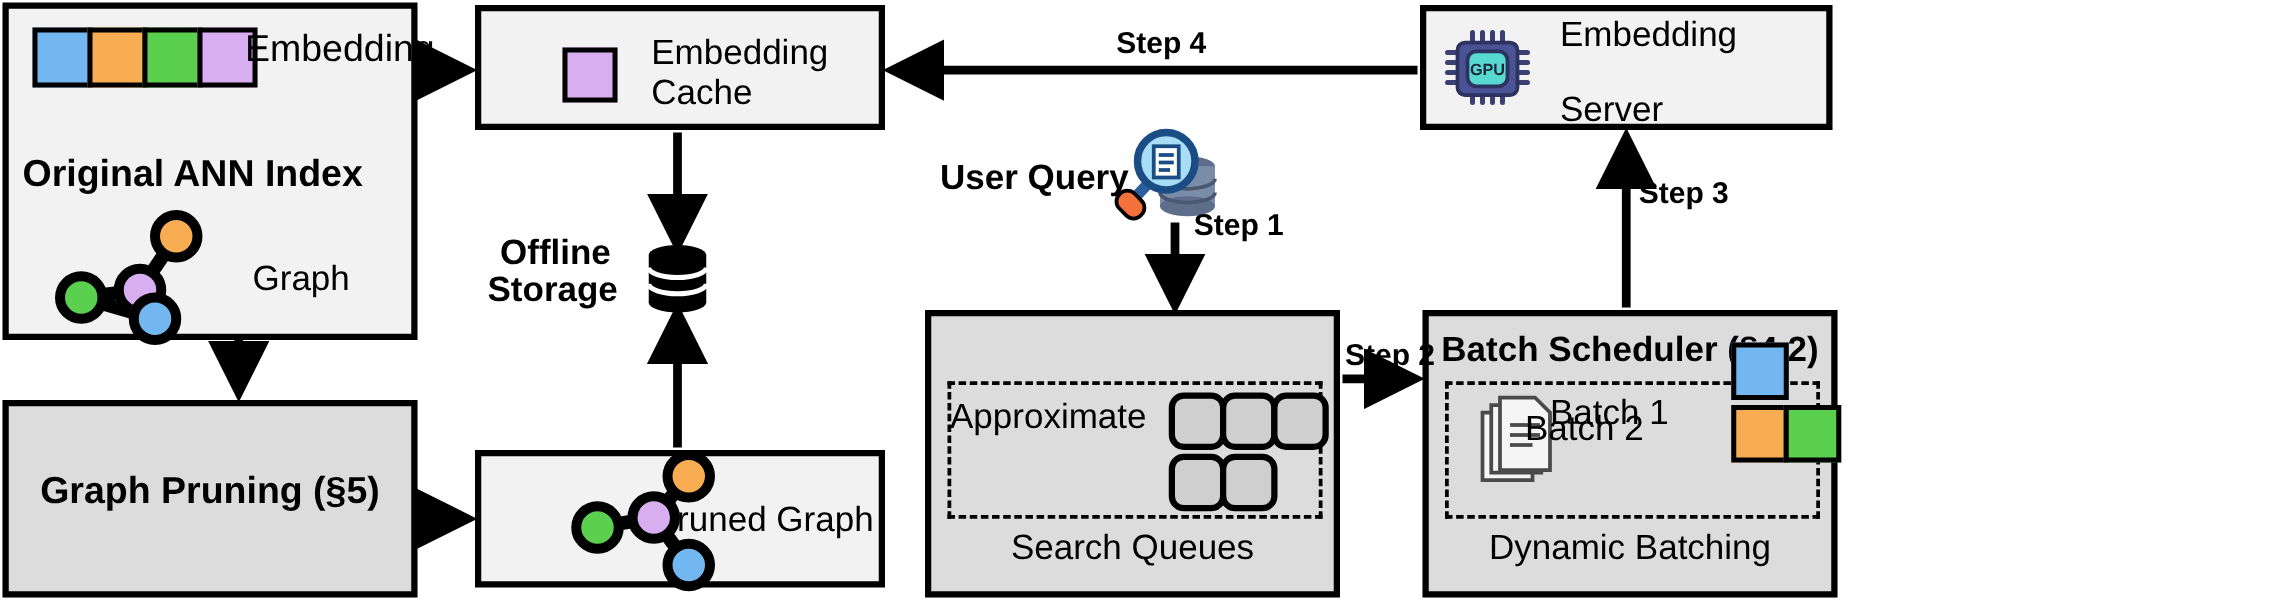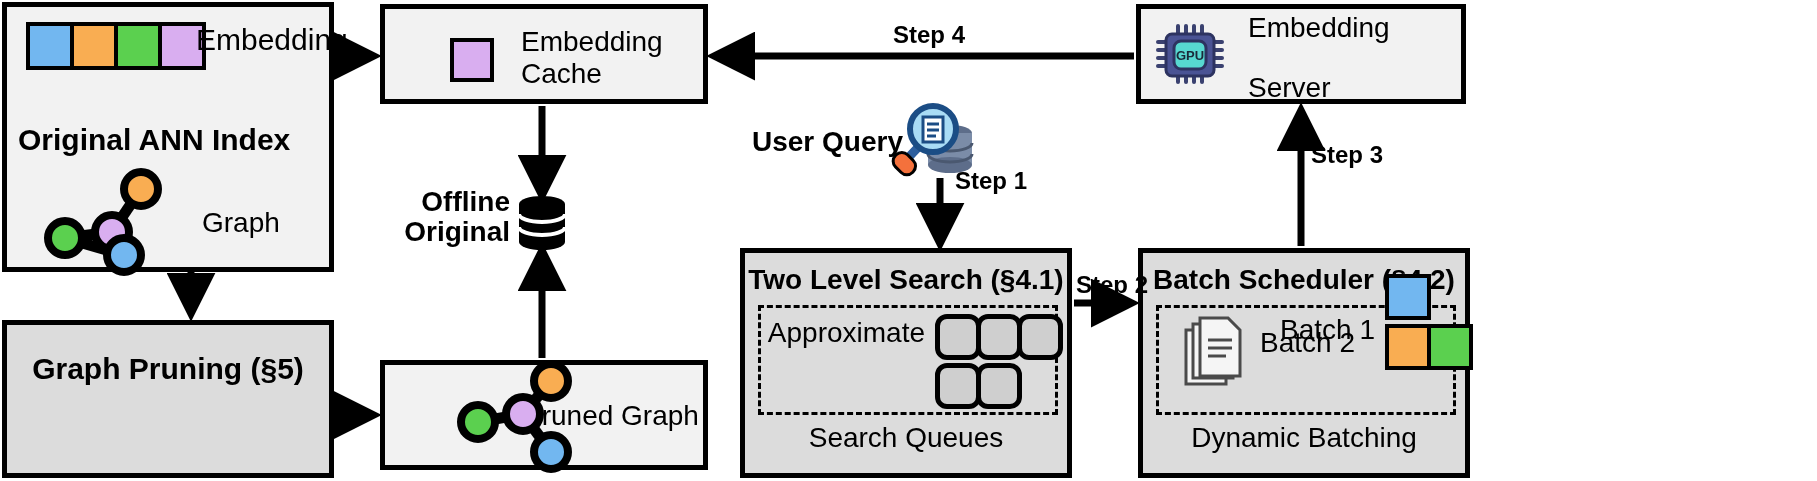--- a/index.html
+++ b/index.html
@@ -16,21 +16,21 @@
 
   .dashbox{position:absolute;box-sizing:border-box;border:3px dashed #000;}
 
   
   .lbl{position:absolute;white-space:pre;line-height:1.12;}
   .t26{font-size:24px;}
   .t28{font-size:28px;}
   .t30{font-size:30px;}
   .bold{font-weight:bold;}
   .ctr{text-align:center;}
-  .rt{text-align:right;}
+  .rt{text-align:left;}
 
   
   .chip{box-sizing:border-box;border:4px solid #000;display:inline-block;}
   .chip-blue{background:#72b7f0;}
   .chip-orange{background:#f9ad52;}
   .chip-green{background:#5bd04f;}
   .chip-purple{background:#d9aef0;}
 
   .embrow{position:absolute;display:flex;}
   .embrow .chip{width:48px;height:48px;margin-left:-4px;}
@@ -71,29 +71,29 @@
       <line x1="65" y1="238" x2="124" y2="255"></line>
       <line x1="112" y1="232" x2="124" y2="255"></line>
     </g>
     <circle cx="141" cy="189" r="17" fill="#f9ad52" stroke="#000" stroke-width="8"></circle>
     <circle cx="112" cy="232" r="17" fill="#d9aef0" stroke="#000" stroke-width="8"></circle>
     <circle cx="65" cy="238" r="17" fill="#5bd04f" stroke="#000" stroke-width="8"></circle>
     <circle cx="124" cy="255" r="17" fill="#72b7f0" stroke="#000" stroke-width="8"></circle>
   </svg>
 
   <div class="box grey" style="left:2px;top:320px;width:332px;height:158px;"></div>
-  <div class="lbl t30 bold ctr" style="left:2px;top:352px;width:332px;">Graph Pruning (§5)</div>
+  <div class="lbl t30 bold ctr" style="left:2px;top:376px;width:332px;">Graph Pruning (§5)</div>
 
   <div class="box light" style="left:380px;top:4px;width:328px;height:100px;"></div>
   <span class="chip chip-purple" style="position:absolute;left:450px;top:38px;width:44px;height:44px;"></span>
   <div class="lbl t28" style="left:521px;top:26px;">Embedding</div>
   <div class="lbl t28" style="left:521px;top:58px;text-align:center;">Cache</div>
 
   <div class="lbl t28 bold rt" style="left:400px;top:186px;width:110px;">Offline</div>
-  <div class="lbl t28 bold rt" style="left:390px;top:216px;width:120px;">Original</div>
+  <div class="lbl t28 bold rt" style="left:390px;top:216px;width:120px;">Storage</div>
 
   <svg class="ov">
     <g fill="#000">
       <ellipse cx="542" cy="204" rx="23" ry="8"></ellipse>
       <rect x="519" y="204" width="46" height="38"></rect>
       <ellipse cx="542" cy="242" rx="23" ry="8"></ellipse>
     </g>
     <g stroke="#fff" stroke-width="4" fill="none">
       <path d="M519 214 a23 8 0 0 0 46 0"></path>
       <path d="M519 227 a23 8 0 0 0 46 0"></path>
@@ -137,21 +137,20 @@
     <circle cx="933" cy="129" r="23" fill="#a9dcf5" stroke="#1b4d85" stroke-width="6"></circle>
     <rect x="923" y="117" width="20" height="25" fill="#fff" stroke="#1b4d85" stroke-width="3"></rect>
     <g stroke="#1b4d85" stroke-width="3">
       <line x1="927" y1="124" x2="939" y2="124"></line>
       <line x1="927" y1="130" x2="939" y2="130"></line>
       <line x1="927" y1="136" x2="936" y2="136"></line>
     </g>
   </svg>
 
   <div class="box grey" style="left:740px;top:248px;width:332px;height:230px;"></div>
-  <div class="lbl t28 bold ctr" style="left:740px;top:264px;width:332px;">Two Level Search (§4.1)</div>
 
   <div class="dashbox" style="left:758px;top:305px;width:300px;height:110px;"></div>
 
   <div class="lbl t28 rt" style="left:760px;top:317px;width:165px;">Approximate</div>
   <div class="slot" style="left:935px;top:314px;"></div>
   <div class="slot" style="left:976px;top:314px;"></div>
   <div class="slot" style="left:1017px;top:314px;"></div>
 
   <div class="slot" style="left:935px;top:363px;"></div>
   <div class="slot" style="left:976px;top:363px;"></div>

